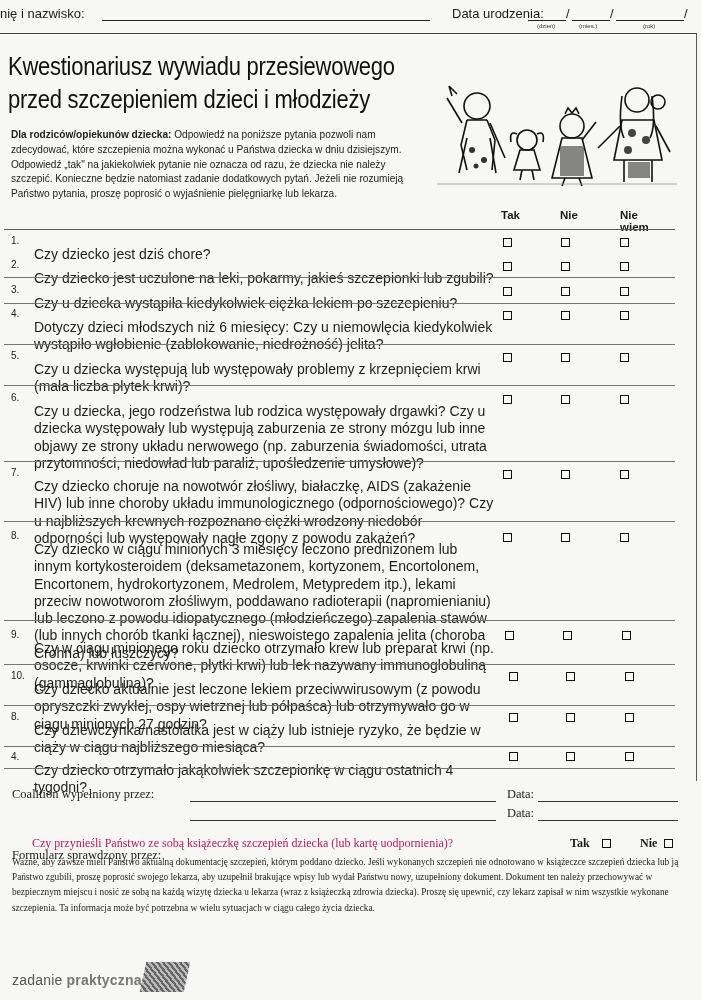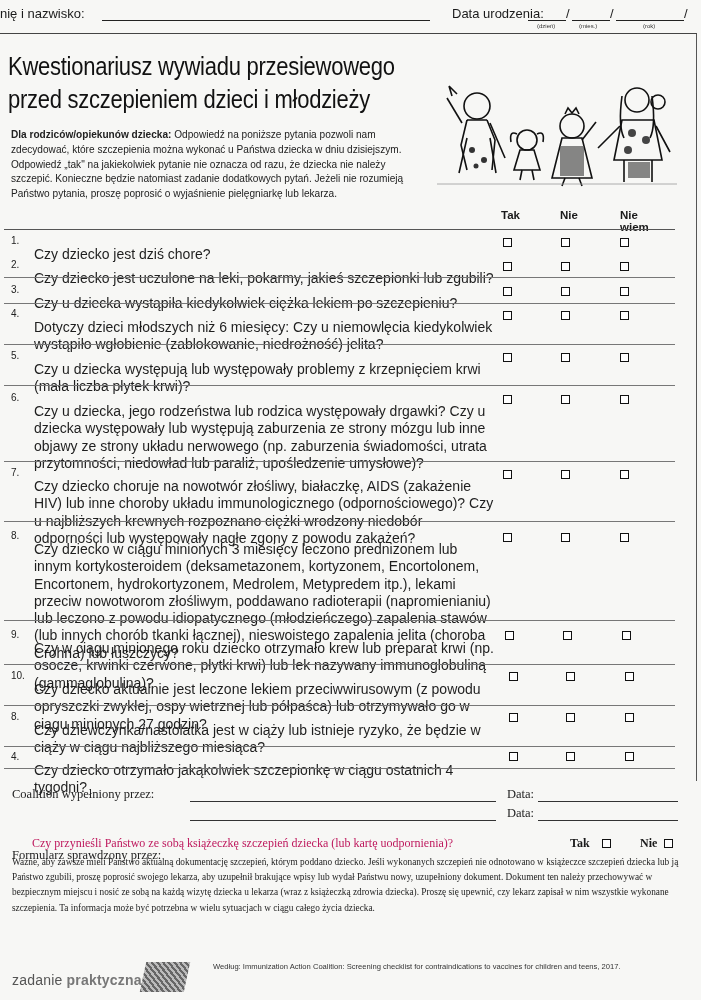--- a/index.html
+++ b/index.html
@@ -252,14 +252,13 @@
 <span class="booklet-opt" style="left:570px;">Tak</span>
 <span class="cb" style="left:602px;top:839px;"></span>
 <span class="booklet-opt" style="left:640px;">Nie</span>
 <span class="cb" style="left:664px;top:839px;"></span>
 
 <div class="note">Ważne, aby zawsze mieli Państwo aktualną dokumentację szczepień, którym poddano dziecko. Jeśli wykonanych szczepień nie odnotowano w książeczce szczepień dziecka lub ją Państwo zgubili, proszę poprosić swojego lekarza, aby uzupełnił brakujące wpisy lub wydał Państwu nowy, uzupełniony dokument. Dokument ten należy przechowywać w bezpiecznym miejscu i nosić ze sobą na każdą wizytę dziecka u lekarza (wraz z książeczką zdrowia dziecka). Proszę się upewnić, czy lekarz zapisał w nim wszystkie wykonane szczepienia. Ta informacja może być potrzebna w wielu sytuacjach w ciągu całego życia dziecka.</div>
 
 <div class="footer-logo"><span>zadanie </span><b>praktyczna</b></div>
 <div class="qr"></div>
 <div class="credits">
-  <div>Według: Immunization Action Coalition: Screening checklist for contraindications to vaccines for children and teens, 2017.</div>
 </div>
 
 </body></html>

